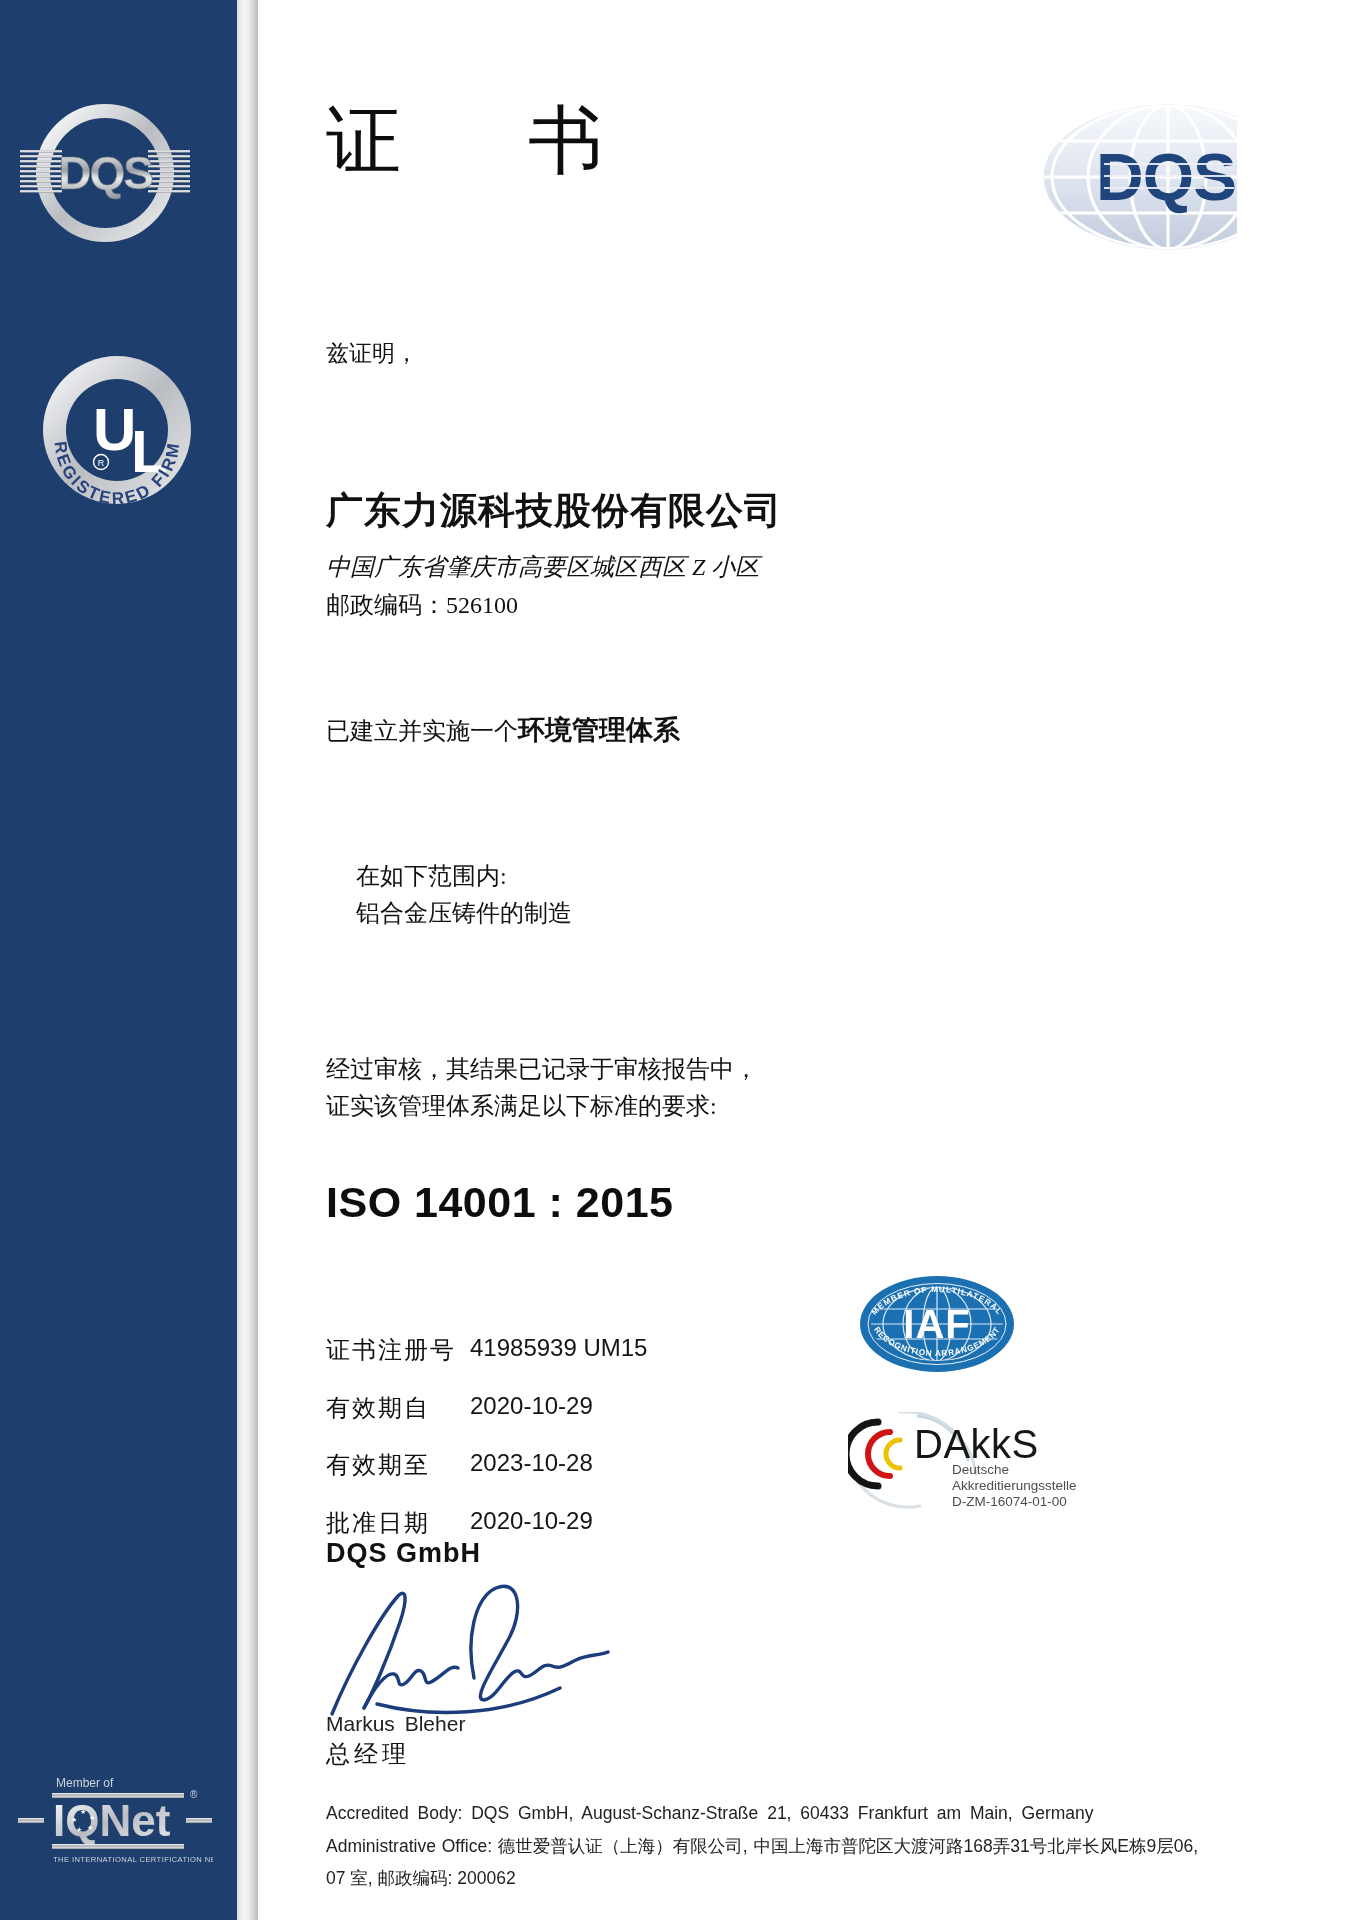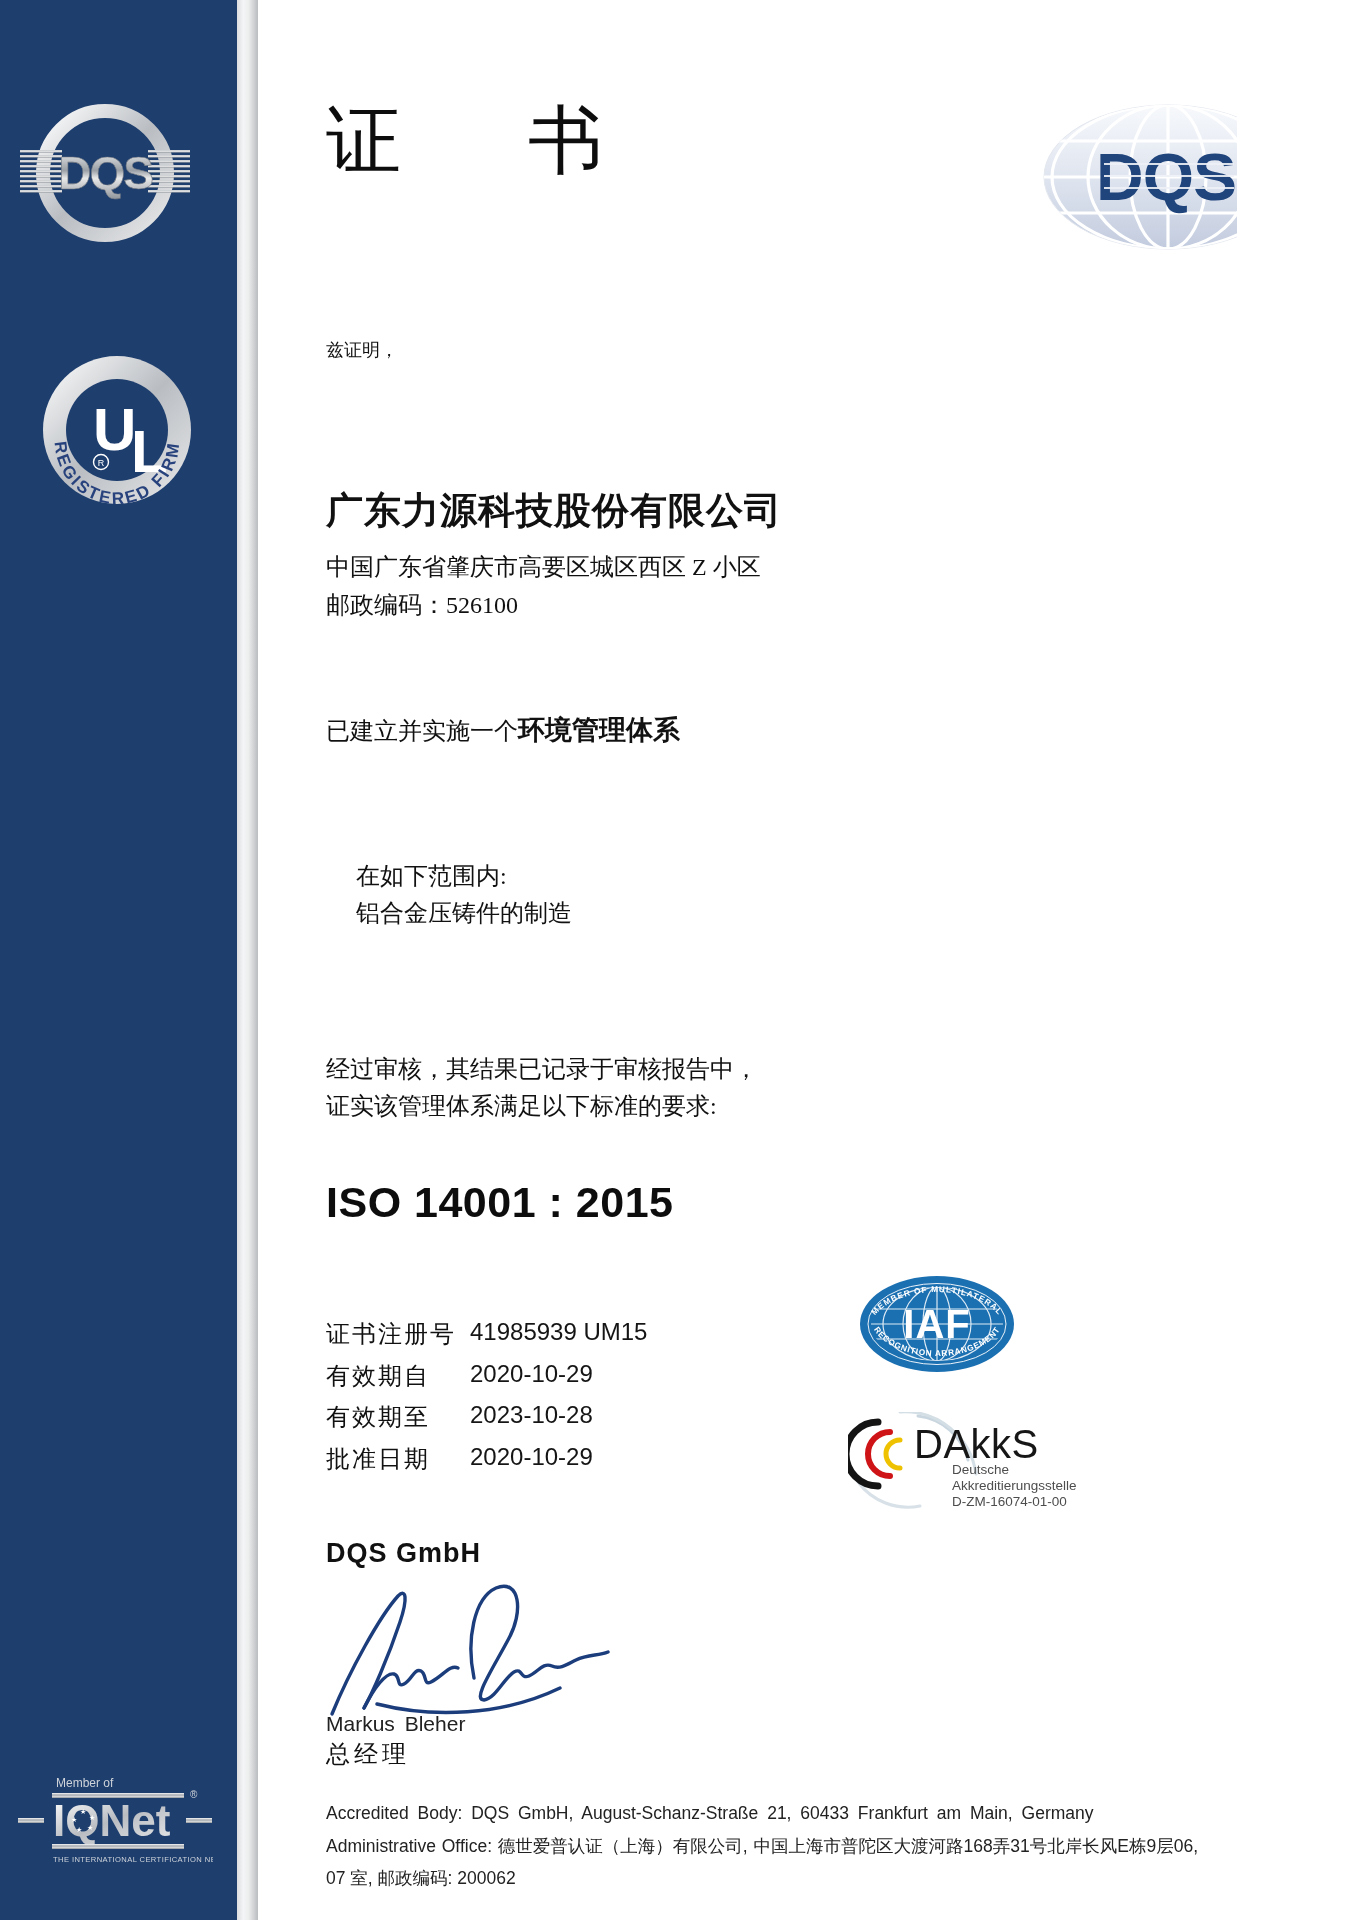--- a/index.html
+++ b/index.html
@@ -8,32 +8,32 @@
   
   .sidebar{position:absolute;left:0;top:0;width:237px;height:1920px;background:#1e3e6e;}
   .sidebar-edge{position:absolute;left:237px;top:0;width:21px;height:1920px;
         background:linear-gradient(90deg,#dcdee0 0%,#f4f5f6 30%,#eceded 55%,#b9bcc0 100%);}
   .logo{position:absolute;}
   
   .content{position:absolute;left:0;top:0;width:1357px;height:1920px;}
   .doc-title{position:absolute;left:326px;top:100px;display:flex;gap:127px;
         font-size:75px;line-height:1.1;color:#0d0d0d;}
   .globe-logo{position:absolute;left:1038px;top:98px;}
-  .intro{position:absolute;left:326px;top:338px;font-size:18px;}
+  .intro{position:absolute;left:326px;top:338px;font-size:23px;}
   .company-name{position:absolute;left:326px;top:486px;font-size:37px;font-weight:700;letter-spacing:1px;}
-  .company-address{position:absolute;left:326px;top:551px;font-size:24px;}
+  .company-address{position:absolute;left:326px;top:551px;font-size:24px;font-style:italic;}
   .company-postal{position:absolute;left:326px;top:589px;font-size:24px;}
   .statement{position:absolute;left:326px;top:712px;font-size:24px;}
   .statement b{font-size:27px;font-weight:700;}
   .scope{position:absolute;left:326px;top:858px;font-size:24px;line-height:37px;margin-left:30px;}
   .audit{position:absolute;left:326px;top:1051px;font-size:24px;line-height:37px;}
   .standard{position:absolute;left:326px;top:1178px;font-size:43px;font-weight:700;
         font-family:"Liberation Sans",sans-serif;color:#0d0d0d;letter-spacing:0.5px;}
   .details{position:absolute;left:326px;top:1318px;font-size:24px;}
-  .detail-row{display:flex;height:41.5px;align-items:flex-start;}
+  .detail-row{display:flex;height:41.5px;align-items:flex-start;margin-top:16px;}
   .detail-label{width:144px;font-family:"Liberation Serif",serif;letter-spacing:2px;}
   .detail-value{font-family:"Liberation Sans",sans-serif;color:#151515;}
   .iaf-logo{position:absolute;left:857px;top:1274px;}
   .dakks-logo{position:absolute;left:848px;top:1412px;}
   .issuer{position:absolute;left:326px;top:1538px;font-size:27px;font-weight:700;
         font-family:"Liberation Sans",sans-serif;letter-spacing:1px;}
   .signature{position:absolute;left:322px;top:1578px;}
   .signer-name{position:absolute;left:326px;top:1712px;font-size:21px;
         font-family:"Liberation Sans",sans-serif;color:#222;word-spacing:4px;}
   .signer-title{position:absolute;left:326px;top:1738px;font-size:24px;letter-spacing:4px;}

